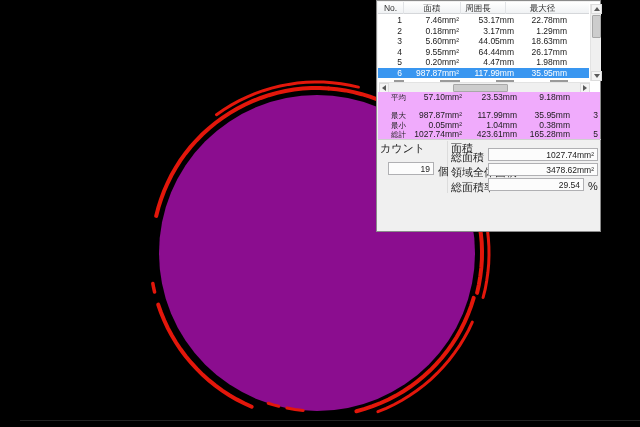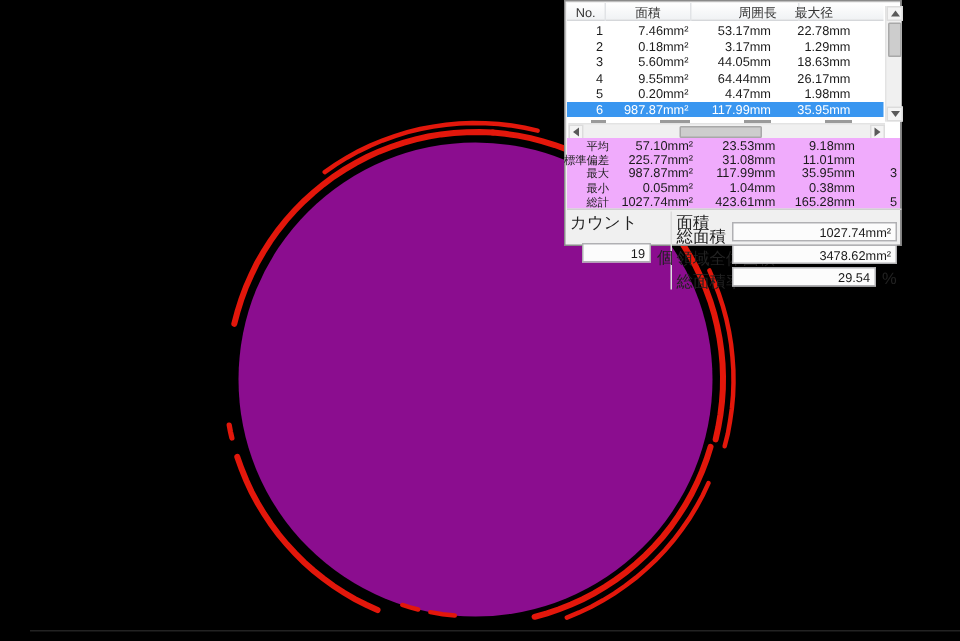--- a/index.html
+++ b/index.html
@@ -2,31 +2,31 @@
 <html><head>
 <meta charset="utf-8">
 <style>
   html,body{margin:0;padding:0;width:640px;height:427px;overflow:hidden;background:#000;}
   *{box-sizing:border-box;font-family:"Liberation Sans","DejaVu Sans",sans-serif;}
   .stage{position:relative;width:640px;height:427px;background:#000;}
   #region-svg{position:absolute;left:0;top:0;}
   .bottom-line{position:absolute;left:20px;top:420px;width:620px;height:1px;background:#222;}
 
   
-  .panel{position:absolute;left:376px;top:0;width:225px;height:164px;
+  .panel{position:absolute;left:376px;top:0;width:225px;height:232px;
          background:#f0f0f0;border:1px solid #8a8a8a;font-size:8.5px;color:#1b1b1b;}
 
   
   .tablewrap{position:absolute;left:1px;top:1px;width:222px;height:90px;background:#fff;}
   .thead{position:absolute;left:0;top:0;width:211px;height:12px;
          background:linear-gradient(#ffffff,#f0f2f4);border-bottom:1px solid #d5d7da;}
   .th{position:absolute;top:0;height:12px;line-height:12px;text-align:center;color:#333;
       border-right:1px solid #e1e3e6;}
   .th.c0{left:0;width:26px;} .th.c1{left:26px;width:57px;}
-  .th.c2{left:100px;width:55px;} .th.c3{left:138px;width:53px;border-right:none;}
+  .th.c2{left:73px;width:55px;} .th.c3{left:138px;width:53px;border-right:none;}
   .trow{position:absolute;left:0;width:211px;height:10.5px;line-height:10.5px;}
   .trow.selected{background:#3996f0;color:#fff;}
   .td{position:absolute;top:0;height:10.5px;text-align:right;white-space:nowrap;}
   .td.c0{left:0;width:24px;} .td.c1{left:26px;width:55px;}
   .td.c2{left:83px;width:53px;} .td.c3{left:138px;width:51px;}
   .sliver-mark{position:absolute;height:2px;background:#9a9a9a;top:78px;}
 
   
   .vscroll{position:absolute;left:212px;top:2px;width:11px;height:77px;background:#f0f0f0;border-left:1px solid #e3e3e3;}
   .varrow{position:absolute;left:0;width:11px;height:10px;background:#f4f4f4;border:1px solid #dcdcdc;
@@ -152,27 +152,20 @@
     </div>
 
     <div class="stats">
       <div class="srow" style="top:1px">
         <div class="sd lbl">平均</div>
         <div class="sd a">57.10mm²</div>
         <div class="sd p">23.53mm</div>
         <div class="sd m">9.18mm</div>
         <div class="sd x"></div>
       </div>
-      <div class="srow" style="top:10.2px">
-        <div class="sd lbl">標準偏差</div>
-        <div class="sd a">225.77mm²</div>
-        <div class="sd p">31.08mm</div>
-        <div class="sd m">11.01mm</div>
-        <div class="sd x"></div>
-      </div>
       <div class="srow" style="top:19.4px">
         <div class="sd lbl">最大</div>
         <div class="sd a">987.87mm²</div>
         <div class="sd p">117.99mm</div>
         <div class="sd m">35.95mm</div>
         <div class="sd x">3</div>
       </div>
       <div class="srow" style="top:28.6px">
         <div class="sd lbl">最小</div>
         <div class="sd a">0.05mm²</div>

